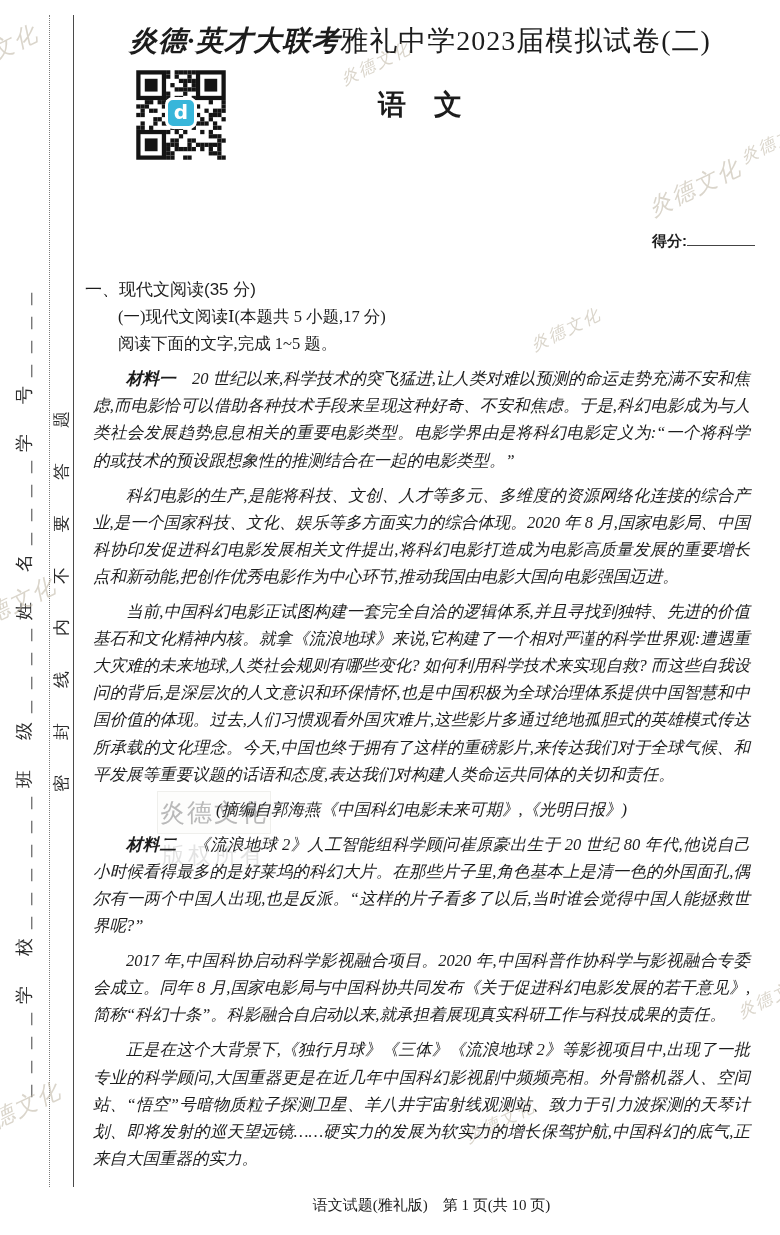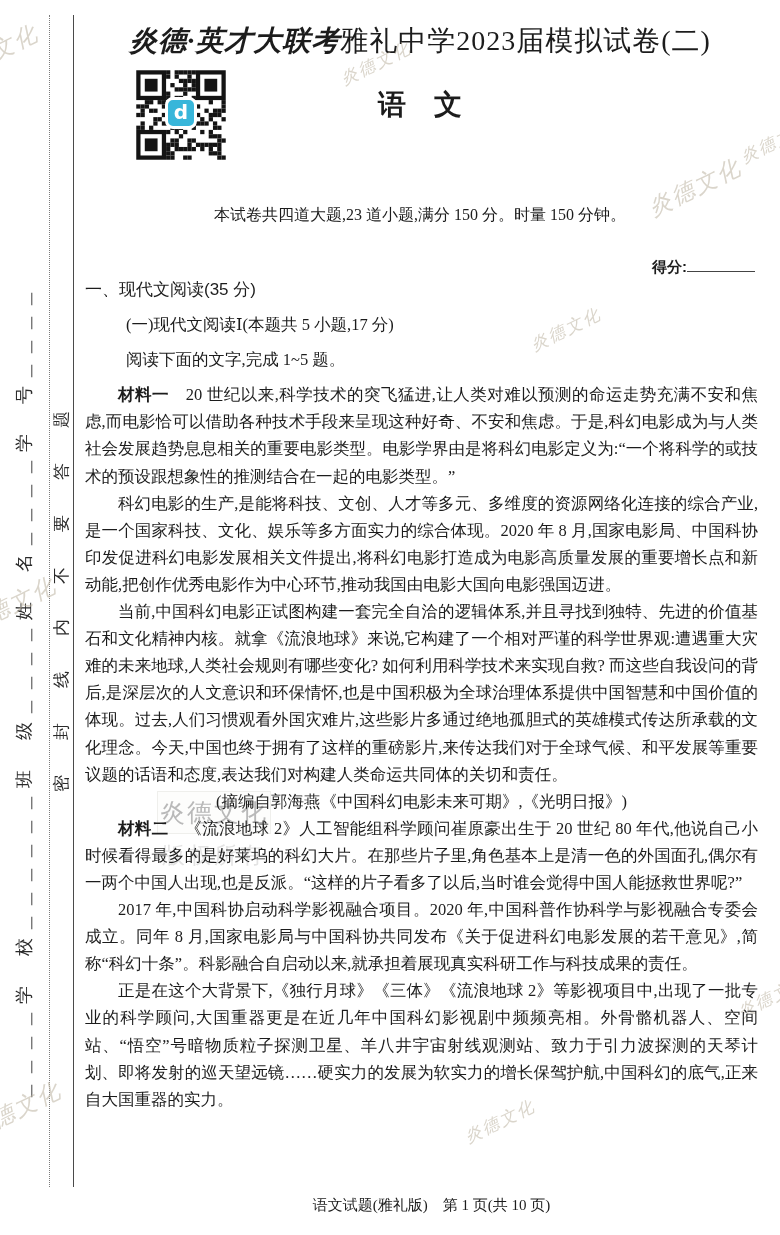--- a/index.html
+++ b/index.html
@@ -26,28 +26,28 @@
   .qr{position:absolute;left:132px;top:66px;width:98px;height:98px;}
   .qr svg{display:block;}
   .qr-logo{position:absolute;left:33px;top:31px;width:32px;height:32px;background:#38b6da;border-radius:8px;
            border:3px solid #fff;box-sizing:border-box;color:#fff;font-family:"DejaVu Sans",sans-serif;
            font-weight:bold;font-size:20px;line-height:25px;text-align:center;}
   .subject{position:absolute;left:80px;right:20px;top:86px;text-align:center;font-size:28px;font-weight:bold;
            font-family:"Liberation Sans","DejaVu Sans",sans-serif;}
   .setters{position:absolute;left:80px;right:20px;top:162px;text-align:center;font-size:17px;font-weight:bold;
            font-family:"Liberation Sans","DejaVu Sans",sans-serif;}
   .instructions{position:absolute;left:80px;right:20px;top:205px;text-align:center;font-size:16px;}
-  .score{position:absolute;right:25px;top:257px;font-size:15px;font-weight:bold;
+  .score{position:absolute;right:25px;top:231px;font-size:15px;font-weight:bold;
          font-family:"Liberation Sans","DejaVu Sans",sans-serif;}
   .score .blank{display:inline-block;width:68px;border-bottom:1px solid #444;height:14px;}
   
   .content{position:absolute;left:85px;width:673px;top:276px;z-index:2;font-size:16.5px;line-height:27.1px;}
   .sec-h{font-size:17px;font-weight:normal;font-family:"Liberation Sans","DejaVu Sans",sans-serif;margin:0;}
-  .sub{margin:8px;text-indent:2em;}
-  .para{margin:0;text-indent:2em;text-align:justify;}
+  .sub{margin:0;text-indent:2em;}
+  .para{margin:8px;text-indent:2em;text-align:justify;font-style:italic;}
   .para.right{text-align:center;text-indent:0;}
   .mat-label{font-family:"Liberation Sans","DejaVu Sans",sans-serif;}
   .footer{position:absolute;left:95px;width:673px;top:1196px;text-align:center;font-size:15px;}
 </style>
 </head>
 <body>
 
 <div class="page">
 
   <div class="rule-dotted"></div>
@@ -225,21 +225,20 @@
         <rect x="68.17391304347827" y="8.521739130434783" width="21.304347826086957" height="21.304347826086957" fill="#fff"></rect>
         <rect x="72.43478260869566" y="12.782608695652176" width="12.782608695652176" height="12.782608695652176" fill="#141414"></rect>
         <rect x="4.260869565217392" y="63.913043478260875" width="29.826086956521742" height="29.826086956521742" fill="#141414"></rect>
         <rect x="8.521739130434783" y="68.17391304347827" width="21.304347826086957" height="21.304347826086957" fill="#fff"></rect>
         <rect x="12.782608695652176" y="72.43478260869566" width="12.782608695652176" height="12.782608695652176" fill="#141414"></rect>
       </svg>
     <div class="qr-logo">d</div>
   </div>
 
   <div class="subject">语　文</div>
-  <div class="instructions">本试卷共四道大题,23 道小题,满分 150 分。时量 150 分钟。</div>
 
   <div class="score">
     <span>得分:</span><span class="blank"></span>
   </div>
 
   <div class="content">
     <p class="sec-h">一、现代文阅读(35 分)</p>
     <p class="sub">(一)现代文阅读Ⅰ(本题共 5 小题,17 分)</p>
     <p class="sub">阅读下面的文字,完成 1~5 题。</p>
     <div>

